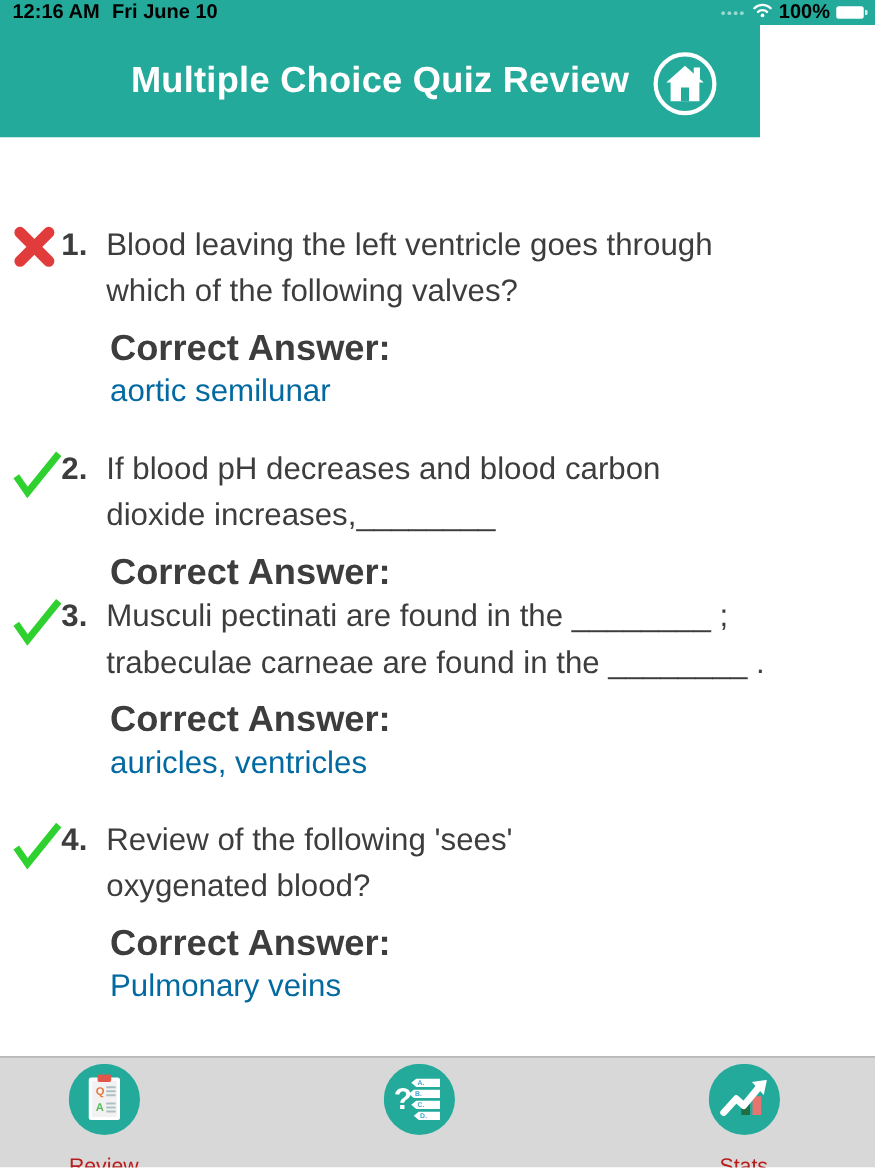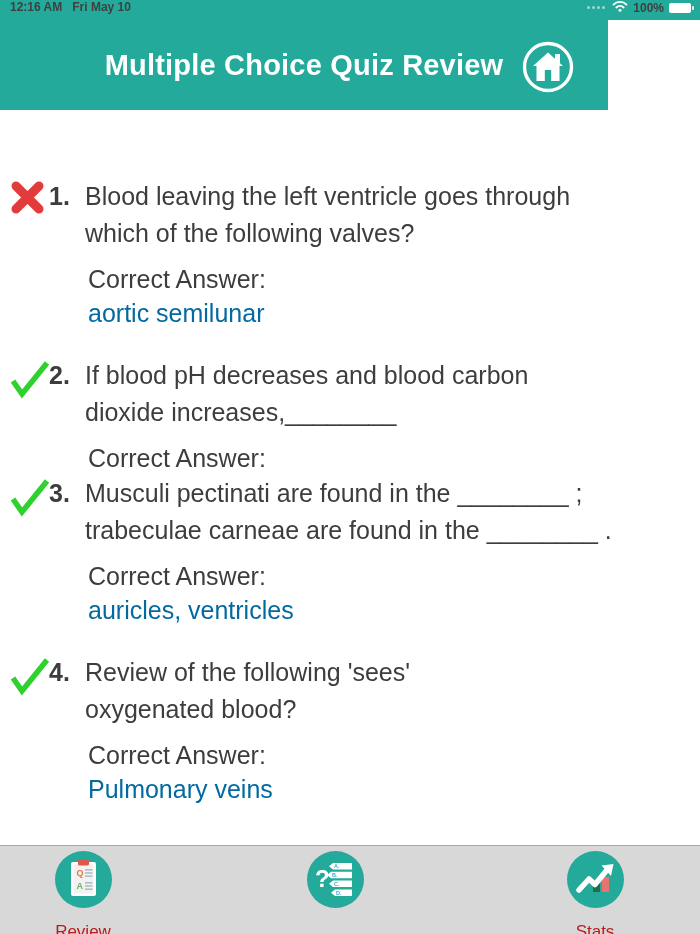--- a/index.html
+++ b/index.html
@@ -4,23 +4,23 @@
 <style>
   html,body{margin:0;padding:0;}
   body{
     width:700px;height:934px;overflow:hidden;position:relative;
     font-family:"Liberation Sans", sans-serif;
     background:#ffffff;
   }
   
   .status-bar{
     position:absolute;left:0;top:0;width:700px;height:20px;
-    background:#23aa9a;color:#404040;
-    display:flex;align-items:flex-start;justify-content:space-between;
-    font-size:12px;font-weight:bold;box-sizing:border-box;
+    background:#23aa9a;color:#000000;
+    display:flex;align-items:center;justify-content:space-between;
+    font-size:16px;font-weight:bold;box-sizing:border-box;
     padding:0 6px 0 10px;
   }
   .status-left{display:flex;gap:10px;align-items:center;}
   .status-right{display:flex;gap:5px;align-items:center;}
   .cell-dots{display:flex;gap:2px;align-items:center;margin-right:2px;}
   .cell-dots span{width:3px;height:3px;border-radius:50%;background:rgba(255,255,255,0.55);display:block;}
   .battery{display:flex;align-items:center;}
   .battery .shell{width:22px;height:10px;border-radius:2px;background:#ffffff;}
   .battery .tip{width:2px;height:4px;background:rgba(255,255,255,0.8);margin-left:1px;border-radius:0 1px 1px 0;}
   
@@ -47,21 +47,21 @@
   .result-icon{width:36px;flex:0 0 36px;margin-top:2px;}
   .q-number{
     width:39px;flex:0 0 39px;font-size:25px;font-weight:bold;color:#3d3d3d;
     line-height:37px;box-sizing:border-box;padding-left:3px;
   }
   .q-col{flex:1;min-width:0;}
   .q-text{
     font-size:25px;color:#3d3d3d;line-height:37px;
     white-space:pre-line;margin:0 0 10px 0;max-width:575px;
   }
-  .ca-label{font-size:25px;font-weight:normal;color:#3d3d3d;line-height:34px;margin:0 0 0 3px;}
+  .ca-label{font-size:29px;font-weight:bold;color:#3d3d3d;line-height:34px;margin:0 0 0 3px;}
   .answer{font-size:25px;color:#0369a1;line-height:34px;margin:0 0 27px 3px;}
   
   .tab-bar{
     position:absolute;left:0;top:845px;width:700px;height:89px;
     background:#d8d8d8;border-top:1px solid #a9a9a9;box-sizing:border-box;
   }
   .tab{
     position:absolute;top:5px;width:140px;text-align:center;cursor:pointer;
   }
   .tab-review{left:13px;}
@@ -69,21 +69,21 @@
   .tab-stats{left:525px;}
   .tab-icon{width:57px;height:57px;display:inline-block;}
   .tab-label{font-size:17px;color:#b91c1c;margin-top:10px;}
 </style>
 </head>
 <body>
 
 <div class="status-bar">
   <div class="status-left">
     <span>12:16 AM</span>
-    <span>Fri May 10</span>
+    <span>Fri June 10</span>
   </div>
   <div class="status-right">
     <span class="cell-dots">
         <span></span>
         <span></span>
         <span></span>
         <span></span>
       </span>
     <span>
       <svg width="16" height="12" viewBox="0 0 16 12">

